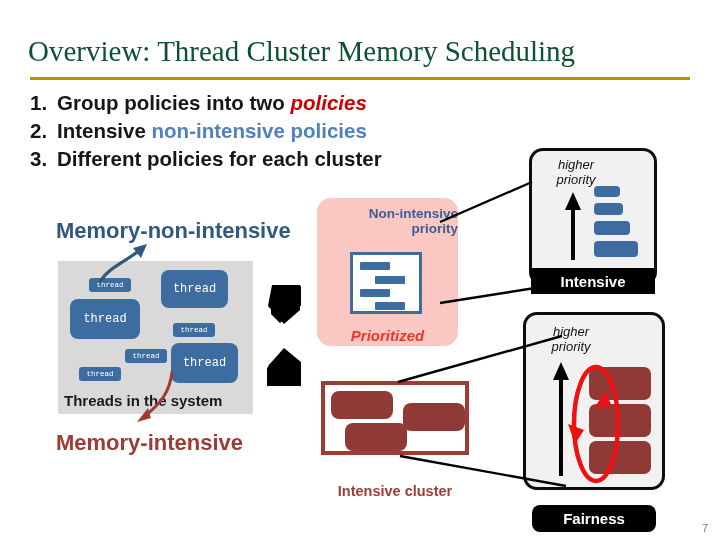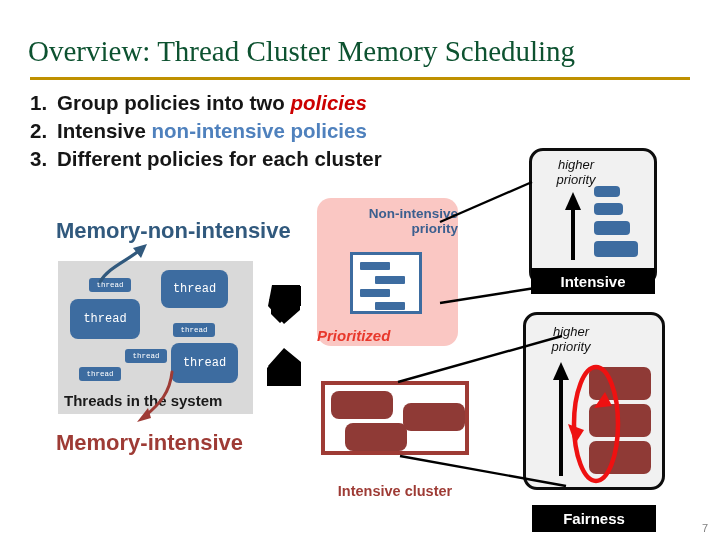--- a/index.html
+++ b/index.html
@@ -162,20 +162,21 @@
     position: absolute;
     height: 8px;
     background: #3d6ca0;
     border-radius: 1px;
   }
   #prioritized-label {
     position: absolute;
     left: 317px;
     top: 327px;
     width: 141px;
+    text-align: center;
     font-size: 15px;
     font-weight: bold;
     font-style: italic;
     color: #e8382c;
   }
 
   #int-cluster-box {
     position: absolute;
     left: 321px;
     top: 381px;
@@ -230,21 +231,21 @@
     background: #000000;
     color: #ffffff;
     font-size: 15px;
     font-weight: bold;
     display: flex;
     align-items: center;
     justify-content: center;
     white-space: nowrap;
   }
   #banner-throughput { left: 531px; top: 268px; width: 124px; height: 26px; }
-  #banner-fairness   { left: 532px; top: 505px; width: 124px; height: 27px; }
+  #banner-fairness   { left: 532px; top: 505px; width: 124px; height: 27px; border-radius: 8px; }
 
   .tp-bar {
     position: absolute;
     background: #3d6ca0;
     border-radius: 4px;
   }
   .fa-bar {
     position: absolute;
     background: #8f3a36;
     border-radius: 7px;

